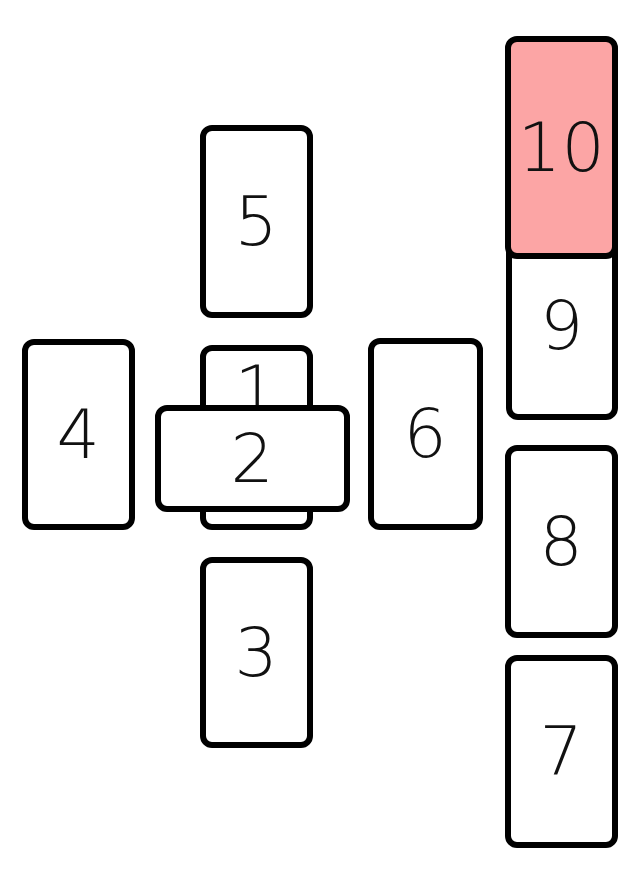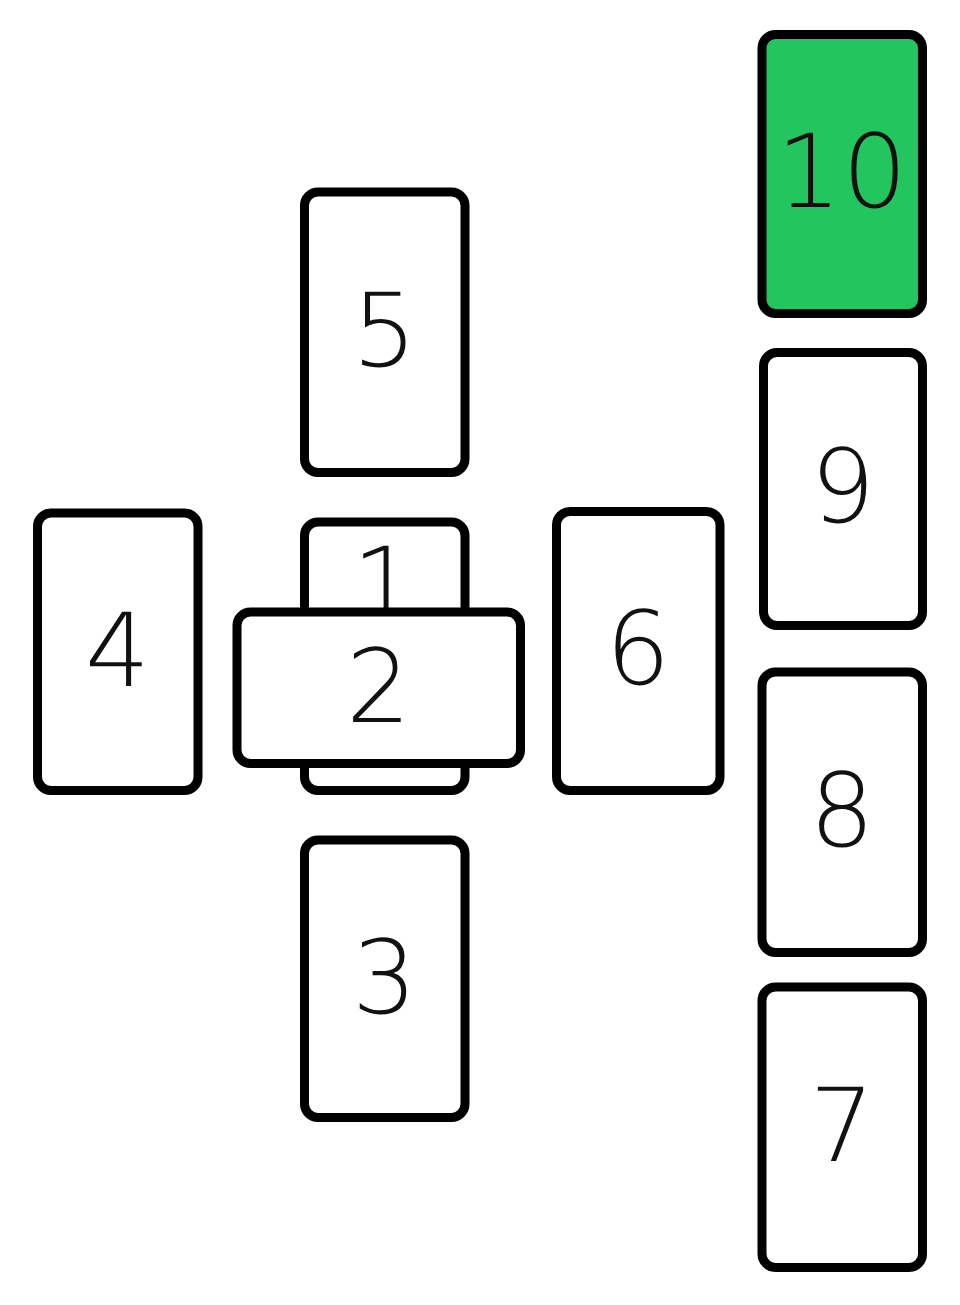--- a/index.html
+++ b/index.html
@@ -56,21 +56,21 @@
     </div>
     <div class="card" style="left: 505px; top: 655px; width: 113px; height: 193px; z-index: 1; border-width: 6px; border-color: rgb(0, 0, 0); border-radius: 12px; background: rgb(255, 255, 255);">
       <span class="card-label" style="color: rgb(17, 17, 17); font-size: 68px;">7</span>
     </div>
     <div class="card" style="left: 505px; top: 445px; width: 113px; height: 193px; z-index: 1; border-width: 6px; border-color: rgb(0, 0, 0); border-radius: 12px; background: rgb(255, 255, 255);">
       <span class="card-label" style="color: rgb(17, 17, 17); font-size: 68px;">8</span>
     </div>
     <div class="card" style="left: 506px; top: 232px; width: 112px; height: 188px; z-index: 1; border-width: 6px; border-color: rgb(0, 0, 0); border-radius: 12px; background: rgb(255, 255, 255);">
       <span class="card-label" style="color: rgb(17, 17, 17); font-size: 68px;">9</span>
     </div>
-    <div class="card" style="left: 505px; top: 20px; width: 113px; height: 192px; z-index: 1; border-width: 6px; border-color: rgb(0, 0, 0); border-radius: 12px; background: #22c55e;">
+    <div class="card" style="left: 505px; top: 36px; width: 113px; height: 223px; z-index: 1; border-width: 6px; border-color: rgb(0, 0, 0); border-radius: 12px; background: #fca5a5;">
       <span class="card-label" style="color: rgb(17, 17, 17); font-size: 68px;">10</span>
     </div>
     <div class="card" style="left: 200px; top: 345px; width: 113px; height: 185px; z-index: 2; border-width: 6px; border-color: rgb(0, 0, 0); border-radius: 12px; background: rgb(255, 255, 255); align-items: flex-start; padding-top: 6px;">
       <span class="card-label" style="color: rgb(17, 17, 17); font-size: 68px;">1</span>
     </div>
     <div class="card" style="left: 155px; top: 405px; width: 195px; height: 107px; z-index: 3; border-width: 6px; border-color: rgb(0, 0, 0); border-radius: 12px; background: rgb(255, 255, 255);">
       <span class="card-label" style="color: rgb(17, 17, 17); font-size: 68px;">2</span>
     </div>
   </div>
 

